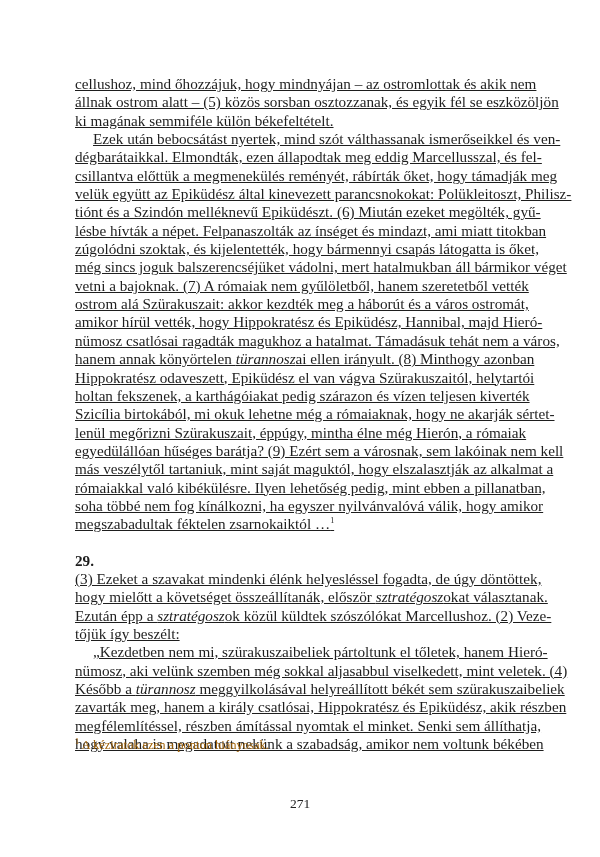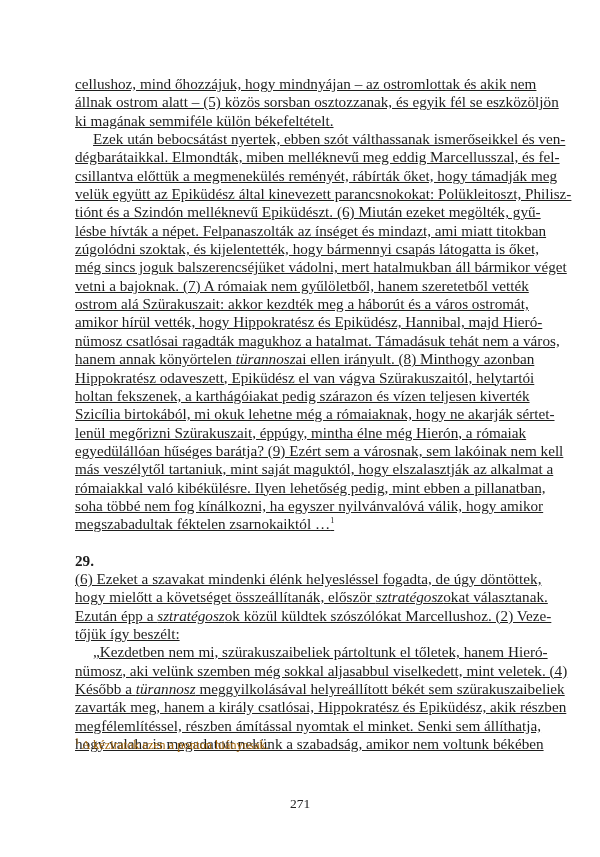--- a/index.html
+++ b/index.html
@@ -25,22 +25,22 @@
 <body>
 
 <div class="page">
   <div id="before">
       <div class="p">
         <span class="line">cellushoz, mind őhozzájuk, hogy mindnyájan – az ostromlottak és akik nem</span>
         <span class="line">állnak ostrom alatt – (5) közös sorsban osztozzanak, és egyik fél se eszközöljön</span>
         <span class="line last">ki magának semmiféle külön békefeltételt.</span>
       </div>
       <div class="p">
-        <span class="line ind">Ezek után bebocsátást nyertek, ebben szót válthassanak ismerőseikkel és ven-</span>
-        <span class="line">dégbarátaikkal. Elmondták, miben melléknevű meg eddig Marcellusszal, és fel-</span>
+        <span class="line ind">Ezek után bebocsátást nyertek, mind szót válthassanak ismerőseikkel és ven-</span>
+        <span class="line">dégbarátaikkal. Elmondták, ezen állapodtak meg eddig Marcellusszal, és fel-</span>
         <span class="line">csillantva előttük a megmenekülés reményét, rábírták őket, hogy támadják meg</span>
         <span class="line">velük együtt az Epiküdész által kinevezett parancsnokokat: Polükleitoszt, Philisz-</span>
         <span class="line">tiónt és a Szindón melléknevű Epiküdészt. (6) Miután ezeket megölték, gyű-</span>
         <span class="line">lésbe hívták a népet. Felpanaszolták az ínséget és mindazt, ami miatt titokban</span>
         <span class="line">zúgolódni szoktak, és kijelentették, hogy bármennyi csapás látogatta is őket,</span>
         <span class="line">még sincs joguk balszerencséjüket vádolni, mert hatalmukban áll bármikor véget</span>
         <span class="line">vetni a bajoknak. (7) A rómaiak nem gyűlöletből, hanem szeretetből vették</span>
         <span class="line">ostrom alá Szürakuszait: akkor kezdték meg a háborút és a város ostromát,</span>
         <span class="line">amikor hírül vették, hogy Hippokratész és Epiküdész, Hannibal, majd Hieró-</span>
         <span class="line">nümosz csatlósai ragadták magukhoz a hatalmat. Támadásuk tehát nem a város,</span>
@@ -52,21 +52,21 @@
         <span class="line">egyedülállóan hűséges barátja? (9) Ezért sem a városnak, sem lakóinak nem kell</span>
         <span class="line">más veszélytől tartaniuk, mint saját maguktól, hogy elszalasztják az alkalmat a</span>
         <span class="line">rómaiakkal való kibékülésre. Ilyen lehetőség pedig, mint ebben a pillanatban,</span>
         <span class="line">soha többé nem fog kínálkozni, ha egyszer nyilvánvalóvá válik, hogy amikor</span>
         <span class="line last">megszabadultak féktelen zsarnokaiktól …<span class="sup">1</span></span>
       </div>
     </div>
   <div class="sec">29.</div>
   <div id="after">
       <div class="p">
-        <span class="line">(6) Ezeket a szavakat mindenki élénk helyesléssel fogadta, de úgy döntöttek,</span>
+        <span class="line">(3) Ezeket a szavakat mindenki élénk helyesléssel fogadta, de úgy döntöttek,</span>
         <span class="line">hogy mielőtt a követséget összeállítanák, először <i>sztratégosz</i>okat választanak.</span>
         <span class="line">Ezután épp a <i>sztratégosz</i>ok közül küldtek szószólókat Marcellushoz. (2) Veze-</span>
         <span class="line last">tőjük így beszélt:</span>
       </div>
       <div class="p">
         <span class="line ind">„Kezdetben nem mi, szürakuszaibeliek pártoltunk el tőletek, hanem Hieró-</span>
         <span class="line">nümosz, aki velünk szemben még sokkal aljasabbul viselkedett, mint veletek. (4)</span>
         <span class="line">Később a <i>türannosz</i> meggyilkolásával helyreállított békét sem szürakuszaibeliek</span>
         <span class="line">zavarták meg, hanem a király csatlósai, Hippokratész és Epiküdész, akik részben</span>
         <span class="line">megfélemlítéssel, részben ámítással nyomtak el minket. Senki sem állíthatja,</span>

